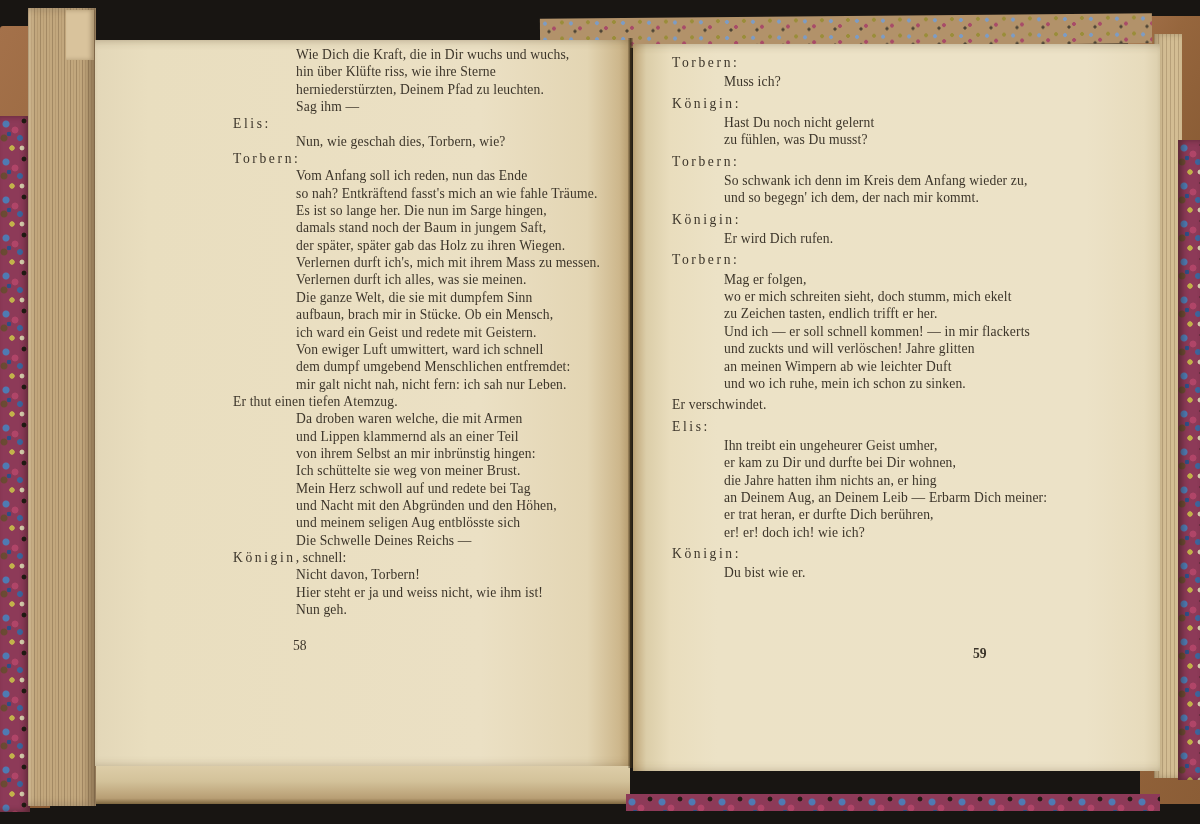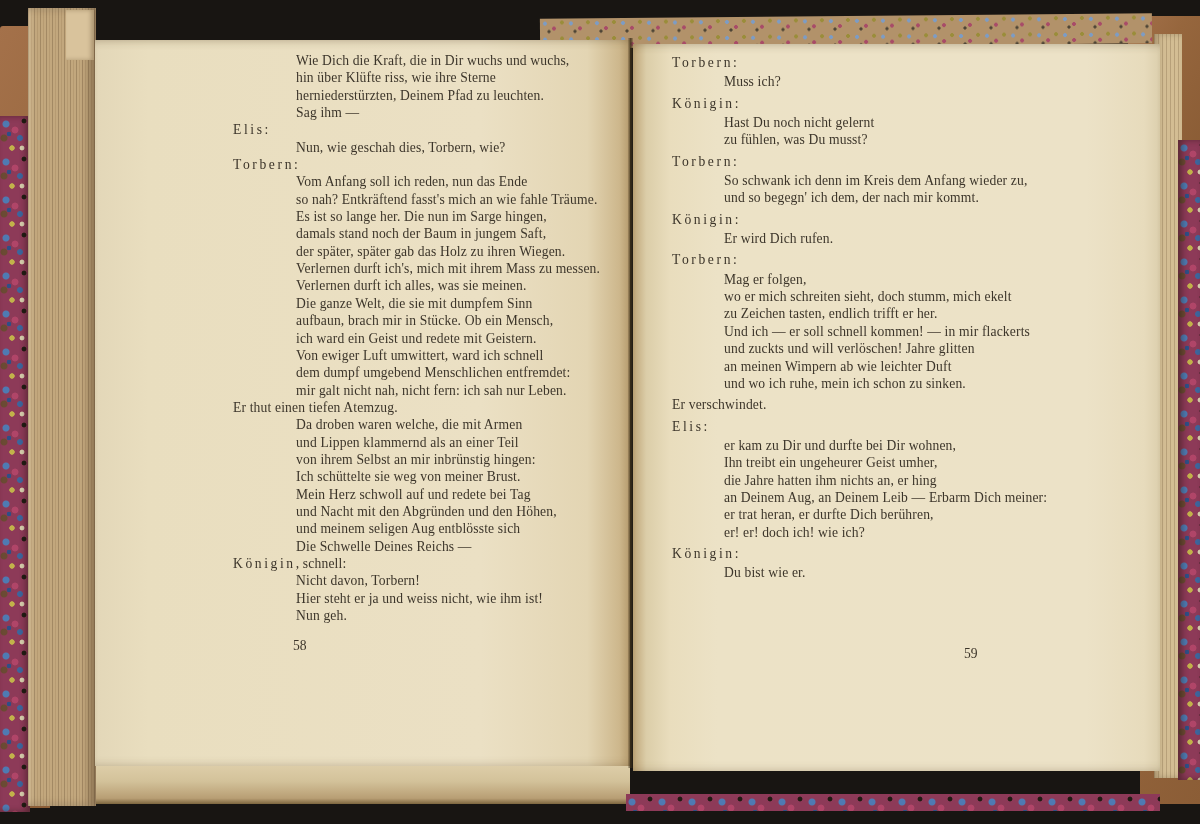--- a/index.html
+++ b/index.html
@@ -76,33 +76,33 @@
   .page-right{
     left:633px;top:44px;width:527px;height:727px;
     background:linear-gradient(to right,#bfa577 0%,#dbcda8 2.5%,#e9ddbd 7%,#ece2c6 16%,#ece2c7 86%,#e7dbbc 97%,#dccfad 100%);
   }
   .gutter{left:628px;top:38px;width:5px;height:730px;
     background:linear-gradient(to right, rgba(60,45,22,.15), rgba(62,48,26,.85) 55%, rgba(60,45,22,.2));}
 
   
   .page-text{position:absolute;color:#3c352a;font-size:13.6px;line-height:17.35px;
     letter-spacing:.15px;white-space:nowrap;}
-  .page-left  .page-text{left:138px;top:12px;width:395px;}
+  .page-left  .page-text{left:138px;top:6px;width:395px;}
   .page-right .page-text{left:39px;top:10px;width:480px;}
   .line{min-height:17.35px;}
   .dialogue{padding-left:63px;}
   .page-right .dialogue{padding-left:52px;}
   .speaker, .spk{letter-spacing:2.6px;}
   .sfx{letter-spacing:.15px;}
   .page-right .speaker{margin-top:4px;margin-bottom:2px;}
   .page-right .stage{margin-top:4px;margin-bottom:2px;}
   .page-right .line:first-child{margin-top:0;}
   .page-number{position:absolute;color:#3c352a;font-size:13.6px;}
   .num-left{left:198px;top:598px;}
-  .num-right{left:331px;top:602px;}
+  .num-right{left:340px;top:602px;font-weight:bold;}
 </style>
 </head>
 <body>
 
 <div class="abs leather leather-left"></div>
 <div class="abs marble marble-left"></div>
 <div class="abs edges edges-left"></div>
 <div class="abs edges-tab"></div>
 
 <div class="abs leather leather-right-top"></div>
@@ -170,22 +170,22 @@
       <div class="line speaker">Torbern:</div>
       <div class="line dialogue">Mag er folgen,</div>
       <div class="line dialogue">wo er mich schreiten sieht, doch stumm, mich ekelt</div>
       <div class="line dialogue">zu Zeichen tasten, endlich trifft er her.</div>
       <div class="line dialogue">Und ich — er soll schnell kommen! — in mir flackerts</div>
       <div class="line dialogue">und zuckts und will verlöschen!  Jahre glitten</div>
       <div class="line dialogue">an meinen Wimpern ab wie leichter Duft</div>
       <div class="line dialogue">und wo ich ruhe, mein ich schon zu sinken.</div>
       <div class="line stage">Er verschwindet.</div>
       <div class="line speaker">Elis:</div>
+      <div class="line dialogue">Ihn treibt ein ungeheurer Geist umher,</div>
       <div class="line dialogue">er kam zu Dir und durfte bei Dir wohnen,</div>
-      <div class="line dialogue">Ihn treibt ein ungeheurer Geist umher,</div>
       <div class="line dialogue">die Jahre hatten ihm nichts an, er hing</div>
       <div class="line dialogue">an Deinem Aug, an Deinem Leib — Erbarm Dich meiner:</div>
       <div class="line dialogue">er trat heran, er durfte Dich berühren,</div>
       <div class="line dialogue">er! er! doch ich! wie ich?</div>
       <div class="line speaker">Königin:</div>
       <div class="line dialogue">Du bist wie er.</div>
     </div>
   <div class="page-number num-right">59</div>
 </div>
 

